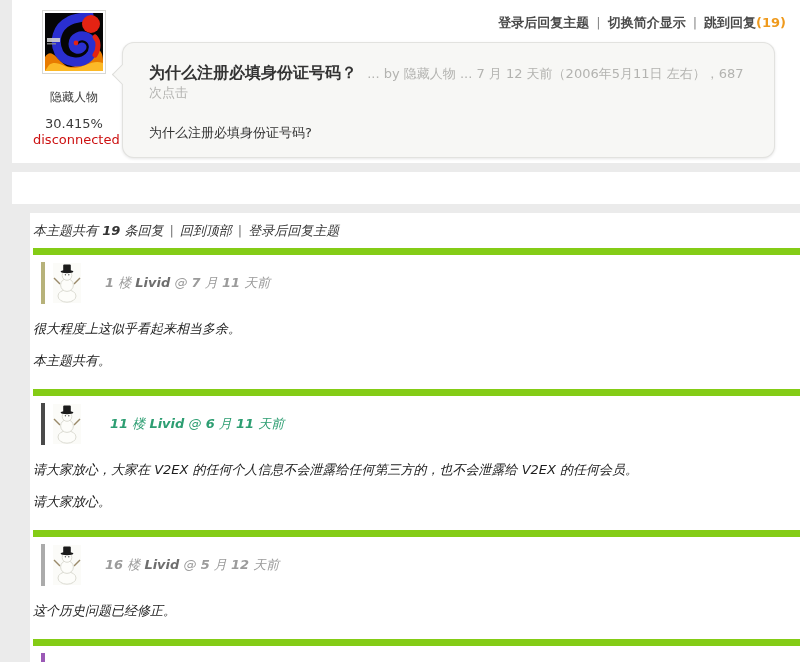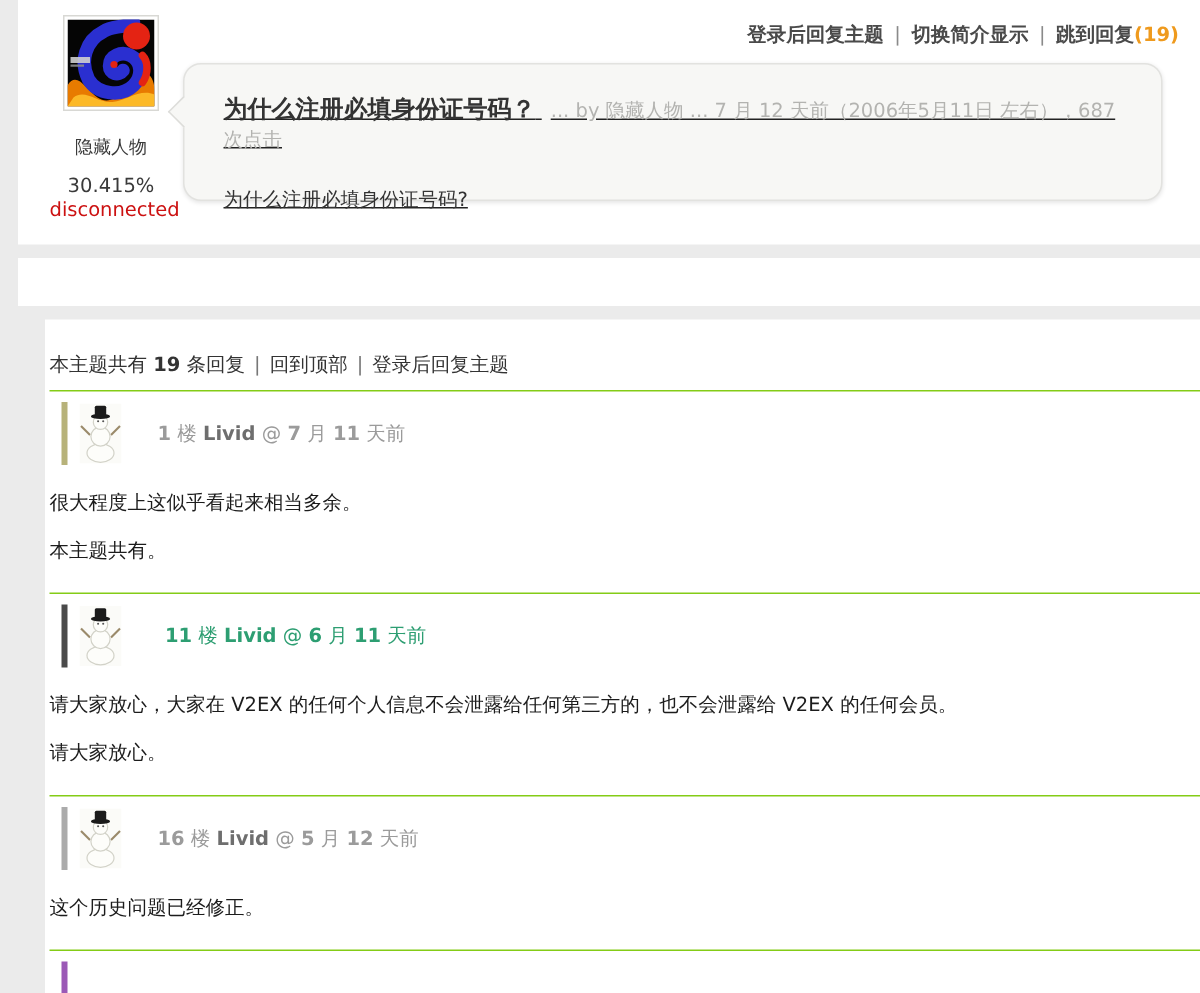--- a/index.html
+++ b/index.html
@@ -18,42 +18,42 @@
   .top-links .sep { color:#8a8a8a; margin:0 7px; font-weight:normal; }
   .top-links .count { color:#ef9a1d; }
 
   .profile { position:absolute; left:21px; top:10px; width:82px; text-align:center; }
   .profile .avatar-frame { display:inline-block; border:1px solid #d8d8d4; background:#fff; padding:2px; line-height:0; cursor:pointer; }
   .profile .name { margin-top:15px; font-size:12px; color:#3a3a3a; cursor:pointer; }
   .profile .percent { margin-top:10px; font-size:13px; color:#3a3a3a; }
   .profile .status { margin-top:1px; font-size:13px; color:#cc1111; }
 
   
-  .bubble { position:absolute; left:110px; top:42px; width:653px; height:92px;
+  .bubble { position:absolute; left:110px; top:42px; width:653px; height:116px;
     background:#f7f7f5; border:1px solid #dddddad0; border-radius:12px;
-    box-shadow:0 1px 3px rgba(0,0,0,0.10);text-decoration:underline; }
+    box-shadow:0 1px 3px rgba(0,0,0,0.10); }
   .bubble-tail { position:absolute; left:-8px; top:24px; width:15px; height:15px;
     background:#f7f7f5; border-left:1px solid #ddddda; border-bottom:1px solid #ddddda;
     transform:rotate(45deg); }
   .bubble-inner { position:relative; padding:20px 20px 0 26px; }
   .bubble-title { font-size:16px; font-weight:bold; color:#333; }
   .bubble-meta { font-size:13px; color:#b3b3b0; margin-left:6px; }
   .bubble-body { padding:22px 20px 0 26px; font-size:13px; color:#333; }
 
   
   .mid-strip { position:absolute; left:12px; top:172px; right:0; height:32px; background:#ffffff; }
 
   
-  .replies-card { position:absolute; left:30px; top:213px; right:0; bottom:0; background:#ffffff; padding:12px 0 0 3px; }
+  .replies-card { position:absolute; left:30px; top:213px; right:0; bottom:0; background:#ffffff; padding:0 0 0 3px;font-style:italic; }
   .stats { padding:9px 0 8px 0; color:#333; font-size:13px; }
   .stats b { font-weight:bold; }
   .stats a { color:#333; text-decoration:none; cursor:pointer; }
   .stats .sep { color:#777; margin:0 6px; }
 
-  .reply { border-top:1px solid #84cc16; padding-top:6px; }
+  .reply { border-top:7px solid #84cc16; padding-top:6px; }
   .reply:last-child { border-bottom:1px solid #ececec; padding-bottom:2px; }
   .reply-header { display:flex; align-items:center; height:44px; }
   .reply-bar { width:4px; height:42px; margin-left:8px; background:#bbb; }
   .reply-avatar { margin-left:8px; line-height:0; cursor:pointer; }
   .reply-meta { margin-left:24px; font-size:13px; }
   .reply-meta b { font-weight:bold; }
   .reply-meta .r-author { cursor:pointer; }
   .reply-body { padding:1px 0 5px 0; color:#1c1c1c; font-size:13px; }
   .reply-body p { margin:14px 0; }
 </style>

